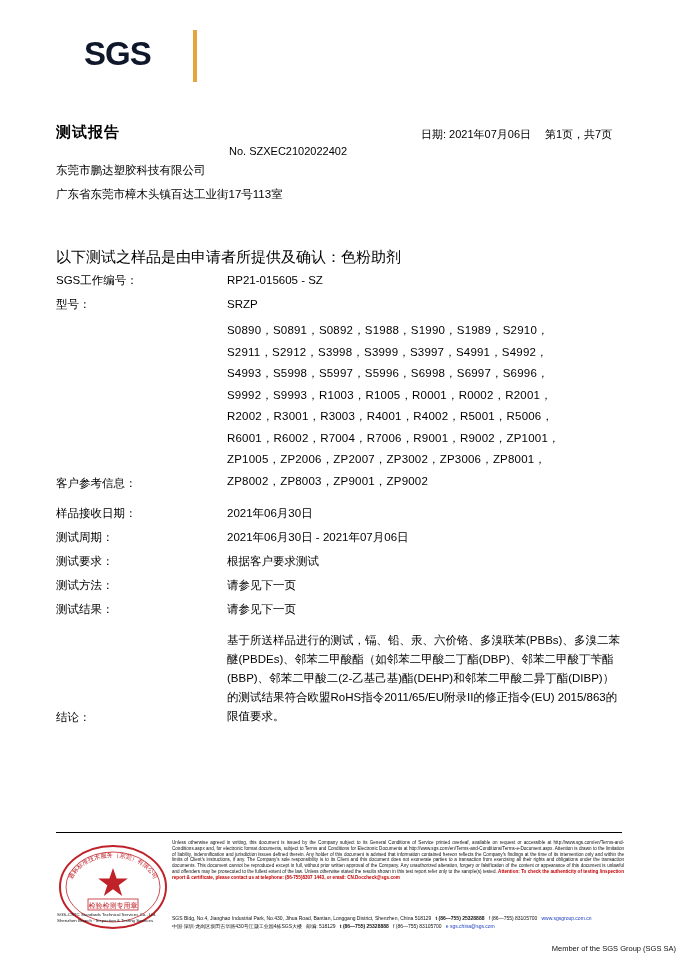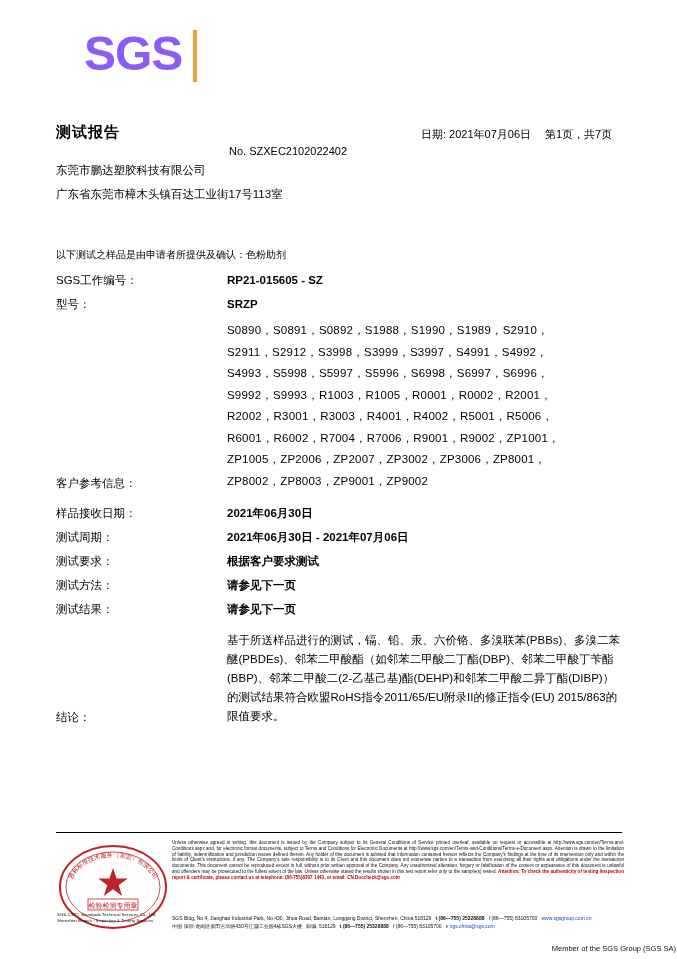--- a/index.html
+++ b/index.html
@@ -26,23 +26,23 @@
   .logo-wrap {
     position: absolute;
     left: 84px;
     top: 28px;
     width: 110px;
     height: 62px;
   }
   .logo-text {
     font-family: "Liberation Sans", sans-serif;
     font-weight: bold;
-    font-size: 48px;
+    font-size: 33px;
     letter-spacing: -1px;
-    color: #8b5cf6;
+    color: #0f172a;
     line-height: 52px;
   }
   .logo-bar {
     position: absolute;
     right: -3px;
     top: 2px;
     width: 4px;
     height: 52px;
     background: #e8a33d;
   }
@@ -85,21 +85,21 @@
     position: absolute;
     left: 56px;
     top: 187px;
     font-size: 11.5px;
   }
 
   .sample-note {
     position: absolute;
     left: 56px;
     top: 248px;
-    font-size: 10px;
+    font-size: 15px;
   }
 
   
   .fields {
     position: absolute;
     left: 56px;
     top: 272px;
     width: 570px;
   }
   .field-row {
@@ -109,21 +109,20 @@
   }
   .field-label {
     width: 171px;
     flex: 0 0 171px;
     font-size: 11.5px;
     line-height: 17px;
   }
   .field-value {
     font-size: 11.5px;
     line-height: 17px;
-    font-weight: bold;
   }
   .refs {
     font-size: 11.5px;
     line-height: 21.5px;
     letter-spacing: 0.2px;
   }
   .refs div { white-space: nowrap; }
 
   .gap-top { margin-top: 13px; }
 

